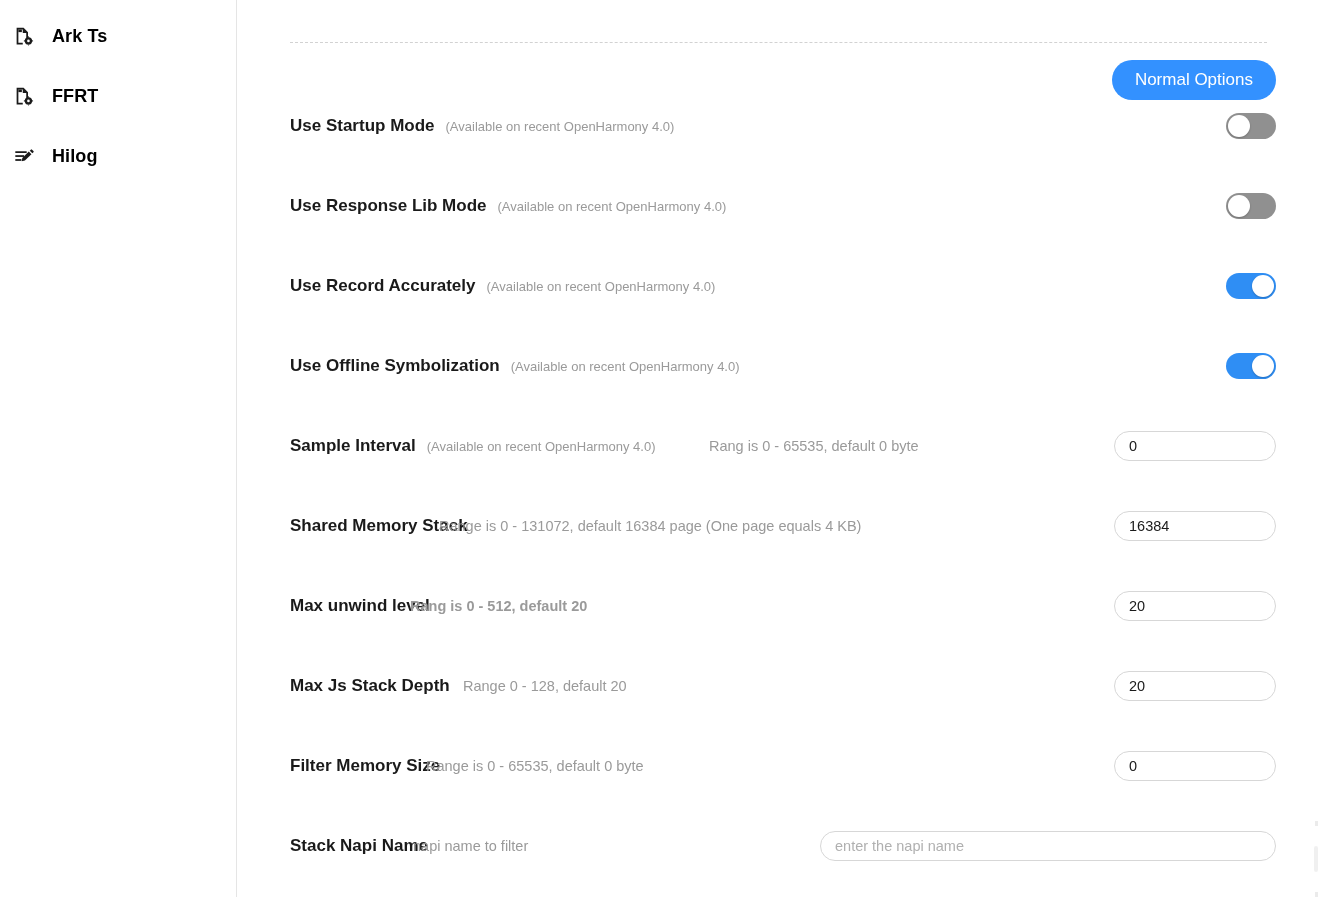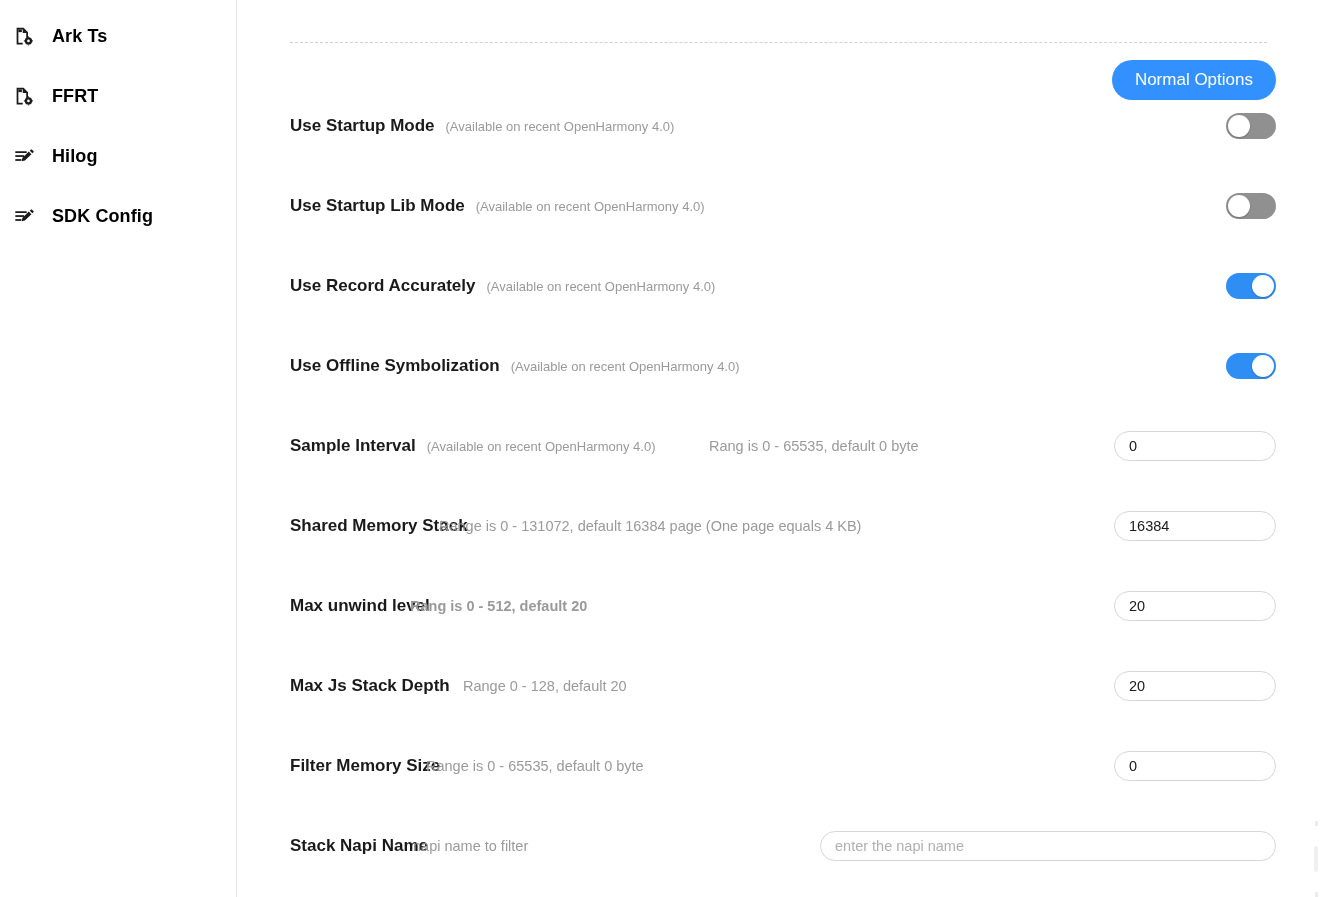--- a/index.html
+++ b/index.html
@@ -236,52 +236,40 @@
           <rect x="1.5" y="6" width="13" height="2" fill="#1b1b1b"></rect>
           <rect x="1.5" y="10.5" width="10" height="2" fill="#1b1b1b"></rect>
           <rect x="1.5" y="15" width="7" height="2" fill="#1b1b1b"></rect>
           <path d="M20.6 4.2l1.6 1.6a1 1 0 0 1 0 1.4l-1.2 1.2-3-3 1.2-1.2a1 1 0 0 1 1.4 0z" fill="#1b1b1b"></path>
           <path d="M16.9 6.3l3 3-7.4 7.4-3.6.6.6-3.6z" fill="#1b1b1b"></path>
         </svg>
       </span>
       <span class="side-label">Hilog</span>
     </div>
 
-    <div class="side-item">
-      <span class="side-icon">
-        <svg width="21" height="21" viewBox="0 0 24 24" aria-hidden="true">
-          <rect x="1.5" y="6" width="13" height="2" fill="#1b1b1b"></rect>
-          <rect x="1.5" y="10.5" width="10" height="2" fill="#1b1b1b"></rect>
-          <rect x="1.5" y="15" width="7" height="2" fill="#1b1b1b"></rect>
-          <path d="M20.6 4.2l1.6 1.6a1 1 0 0 1 0 1.4l-1.2 1.2-3-3 1.2-1.2a1 1 0 0 1 1.4 0z" fill="#1b1b1b"></path>
-          <path d="M16.9 6.3l3 3-7.4 7.4-3.6.6.6-3.6z" fill="#1b1b1b"></path>
-        </svg>
-      </span>
-      <span class="side-label">SDK Config</span>
-    </div>
 
   </nav>
 
   <main class="main">
 
     <div class="header-row">
       <div class="divider"></div>
       <button class="normal-options-btn">Normal Options</button>
     </div>
 
     <div class="row">
       <span class="row-title">Use Startup Mode</span>
       <span class="row-note">(Available on recent OpenHarmony 4.0)</span>
       <span class="switch">
         <span class="knob"></span>
       </span>
     </div>
 
     <div class="row">
-      <span class="row-title">Use Startup Lib Mode</span>
+      <span class="row-title">Use Response Lib Mode</span>
       <span class="row-note">(Available on recent OpenHarmony 4.0)</span>
       <span class="switch">
         <span class="knob"></span>
       </span>
     </div>
 
     <div class="row">
       <span class="row-title">Use Record Accurately</span>
       <span class="row-note">(Available on recent OpenHarmony 4.0)</span>
       <span class="switch on">

